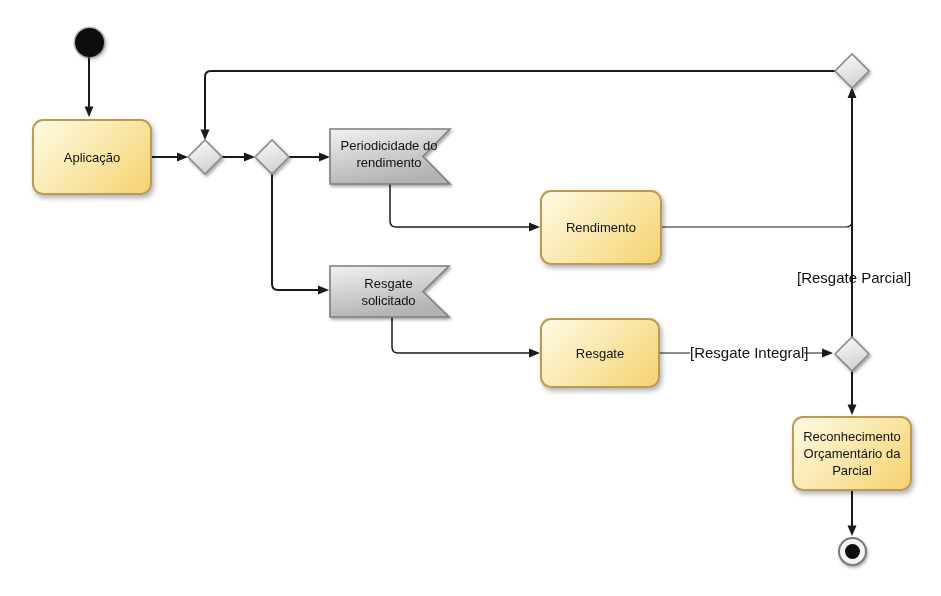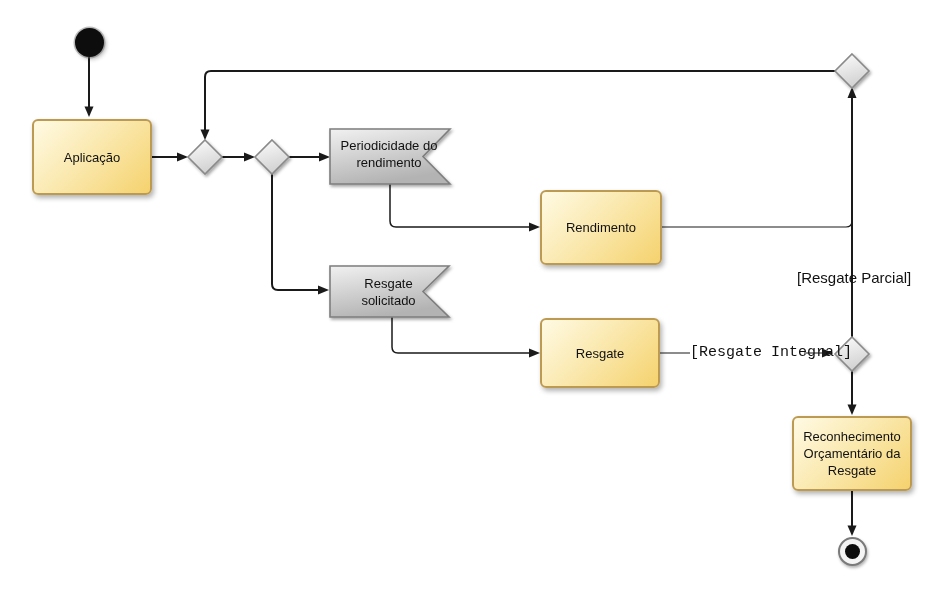--- a/index.html
+++ b/index.html
@@ -10,28 +10,28 @@
   #wires{position:absolute;left:0;top:0;width:941px;height:596px;}
   .node-label{
     position:absolute;display:flex;align-items:center;justify-content:center;
     text-align:center;font-size:13px;line-height:17px;white-space:pre-line;
     pointer-events:none;
   }
   .activity{
     position:absolute;display:flex;align-items:center;justify-content:center;
     text-align:center;font-size:13px;line-height:17px;white-space:pre-line;
     background:linear-gradient(135deg,#FFFAE4 0%,#FAE9B0 45%,#F5D26E 100%);
-    border:2px solid #BD9A52;border-radius:6px;box-sizing:border-box;
+    border:2px solid #BD9A52;border-radius:11px;box-sizing:border-box;
     box-shadow:2px 3px 5px rgba(0,0,0,0.30);
   }
   .guard{
     position:absolute;font-size:15px;text-align:center;line-height:16px;
     white-space:nowrap;
   }
-  .guard.on-line{background:#ffffff;font-family:Liberation Mono, monospace;}
+  .guard.on-line{background:#ffffff;}
   .initial-node{
     position:absolute;left:75px;top:28px;width:29px;height:29px;border-radius:50%;
     background:#0d0d0d;
     box-shadow:0 0 0 1.5px rgba(110,110,110,0.45), 2px 2px 4px rgba(0,0,0,0.30);
   }
   .final-node{
     position:absolute;left:838px;top:537px;width:29px;height:29px;border-radius:50%;
     background:#f4f4f4;border:2px solid #7a7a7a;box-sizing:border-box;
     display:flex;align-items:center;justify-content:center;
     box-shadow:1px 2px 3px rgba(0,0,0,0.30);
@@ -109,21 +109,21 @@
   </div>
 
   <div class="activity" style="left:32px;top:119px;width:120px;height:76px;">Aplicação</div>
 
   <div class="activity" style="left:540px;top:190px;width:122px;height:75px;">Rendimento</div>
 
   <div class="activity" style="left:540px;top:318px;width:120px;height:70px;">Resgate</div>
 
   <div class="activity" style="left:792px;top:416px;width:120px;height:75px;">Reconhecimento
 Orçamentário da
-Resgate</div>
+Parcial</div>
 
   <div class="node-label" style="left:330px;top:129px;width:118px;height:50px;">Periodicidade do
 rendimento</div>
 
   <div class="node-label" style="left:330px;top:266px;width:117px;height:51px;">Resgate
 solicitado</div>
 
   <div class="guard on-line" style="left:690px;top:345px;width:114px;">[Resgate Integral]</div>
 
   <div class="guard" style="left:797px;top:270px;width:110px;">[Resgate Parcial]</div>

